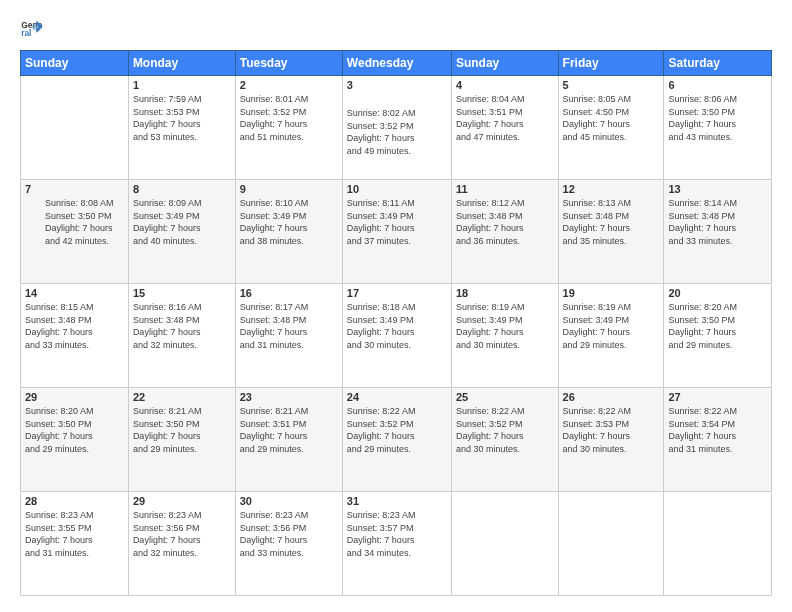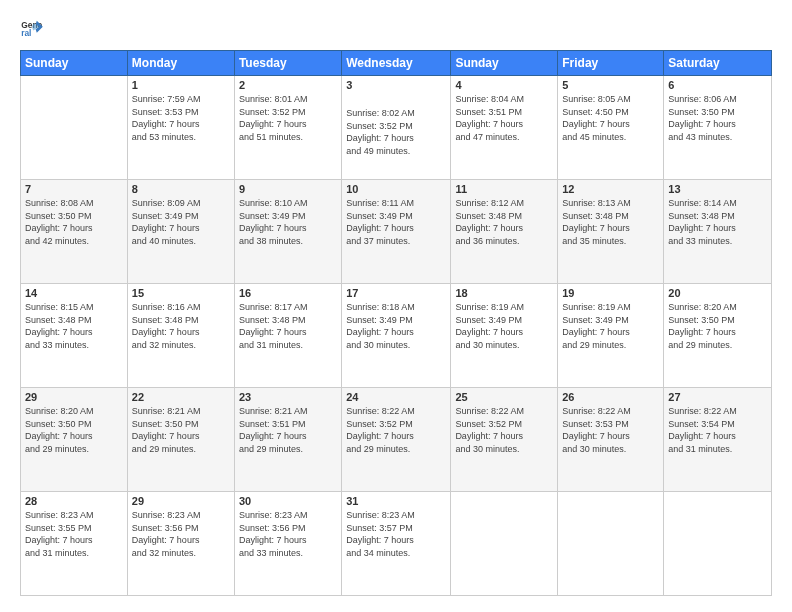--- a/index.html
+++ b/index.html
@@ -168,21 +168,21 @@
             <div class="day-num">6</div>
             <div class="day-info" style="white-space: pre-line;">Sunrise: 8:06 AM
 Sunset: 3:50 PM
 Daylight: 7 hours
 and 43 minutes.</div>
           </td>
         </tr>
         <tr>
           <td>
             <div class="day-num">7</div>
-            <div class="day-info" style="white-space: pre-line;">Sunrise: 8:08 AM
+            <div class="day-info" style="white-space: pre-line; margin-left: 20px;">Sunrise: 8:08 AM
 Sunset: 3:50 PM
 Daylight: 7 hours
 and 42 minutes.</div>
           </td>
           <td>
             <div class="day-num">8</div>
             <div class="day-info" style="white-space: pre-line;">Sunrise: 8:09 AM
 Sunset: 3:49 PM
 Daylight: 7 hours
 and 40 minutes.</div>

